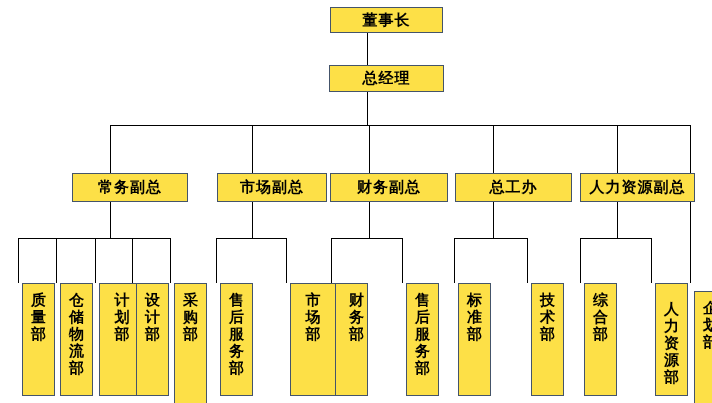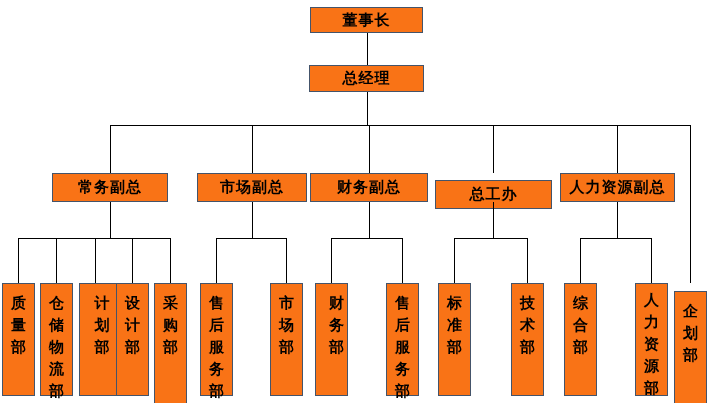--- a/index.html
+++ b/index.html
@@ -6,37 +6,38 @@
   #canvas {
     position: relative;
     width: 712px;
     height: 403px;
     background: #ffffff;
     font-family: "DejaVu Sans", sans-serif;
     overflow: hidden;
   }
   .node {
     position: absolute;
-    background: #f97316;
+    background: #fde047;
     border: 1px solid #44546a;
     box-sizing: border-box;
     display: flex;
     align-items: center;
     justify-content: center;
     color: #000000;
     font-weight: bold;
+    margin-left: 20px;
   }
   .hnode { font-size: 15px; letter-spacing: 1px; white-space: nowrap; }
   .dept { align-items: flex-start; }
   .vtext {
     display: block;
     width: 1.1em;
     margin: 8px auto 0 auto;
     font-size: 15px;
-    line-height: 22px;
+    line-height: 17px;
     word-break: break-all;
     text-align: center;
   }
   .ln { position: absolute; background: #000000; }
   .ln.h { height: 1px; }
   .ln.v { width: 1px; }
 </style>
 </head>
 <body>
 
@@ -64,21 +65,21 @@
 
   <div class="node hnode" style="left:52px; top:173px; width:116px; height:29px;">
     <span>常务副总</span>
   </div>
   <div class="node hnode" style="left:310px; top:173px; width:118px; height:29px;">
     <span>财务副总</span>
   </div>
   <div class="node hnode" style="left:197px; top:173px; width:110px; height:29px;">
     <span>市场副总</span>
   </div>
-  <div class="node hnode" style="left:435px; top:180px; width:117px; height:29px;font-family:Liberation Mono, monospace;">
+  <div class="node hnode" style="left:435px; top:173px; width:117px; height:29px;font-family:Liberation Mono, monospace;">
     <span>总工办</span>
   </div>
   <div class="node hnode" style="left:560px; top:173px; width:115px; height:29px;">
     <span>人力资源副总</span>
   </div>
 
   <div class="ln v" style="left:110px; top:202px; height:36px;"></div>
   <div class="ln v" style="left:252px; top:202px; height:36px;"></div>
   <div class="ln v" style="left:369px; top:202px; height:36px;"></div>
   <div class="ln v" style="left:493px; top:202px; height:36px;"></div>
@@ -116,21 +117,21 @@
   <div class="node dept" style="left:116px; top:283px; width:33px; height:113px;">
     <span class="vtext">设计部</span>
   </div>
   <div class="node dept" style="left:154px; top:283px; width:33px; height:122px;">
     <span class="vtext">采购部</span>
   </div>
 
   <div class="node dept" style="left:200px; top:283px; width:33px; height:113px;">
     <span class="vtext">售后服务部</span>
   </div>
-  <div class="node dept" style="left:270px; top:283px; width:33px; height:113px;">
+  <div class="node dept" style="left:270px; top:283px; width:46px; height:113px;">
     <span class="vtext">市场部</span>
   </div>
 
   <div class="node dept" style="left:315px; top:283px; width:33px; height:113px;padding-left:10px;">
     <span class="vtext">财务部</span>
   </div>
   <div class="node dept" style="left:386px; top:283px; width:33px; height:113px;">
     <span class="vtext">售后服务部</span>
   </div>
 

